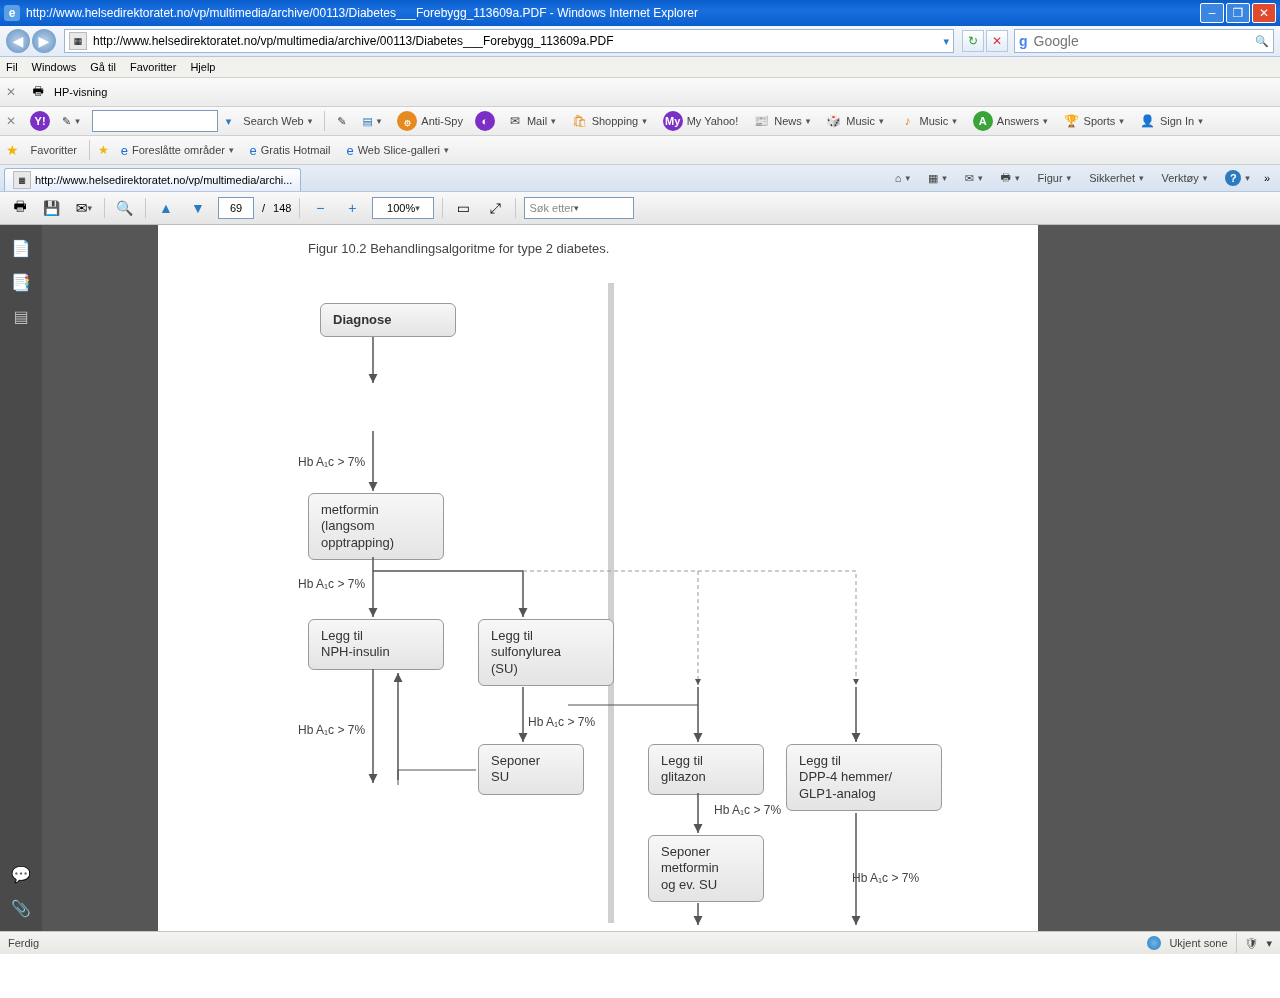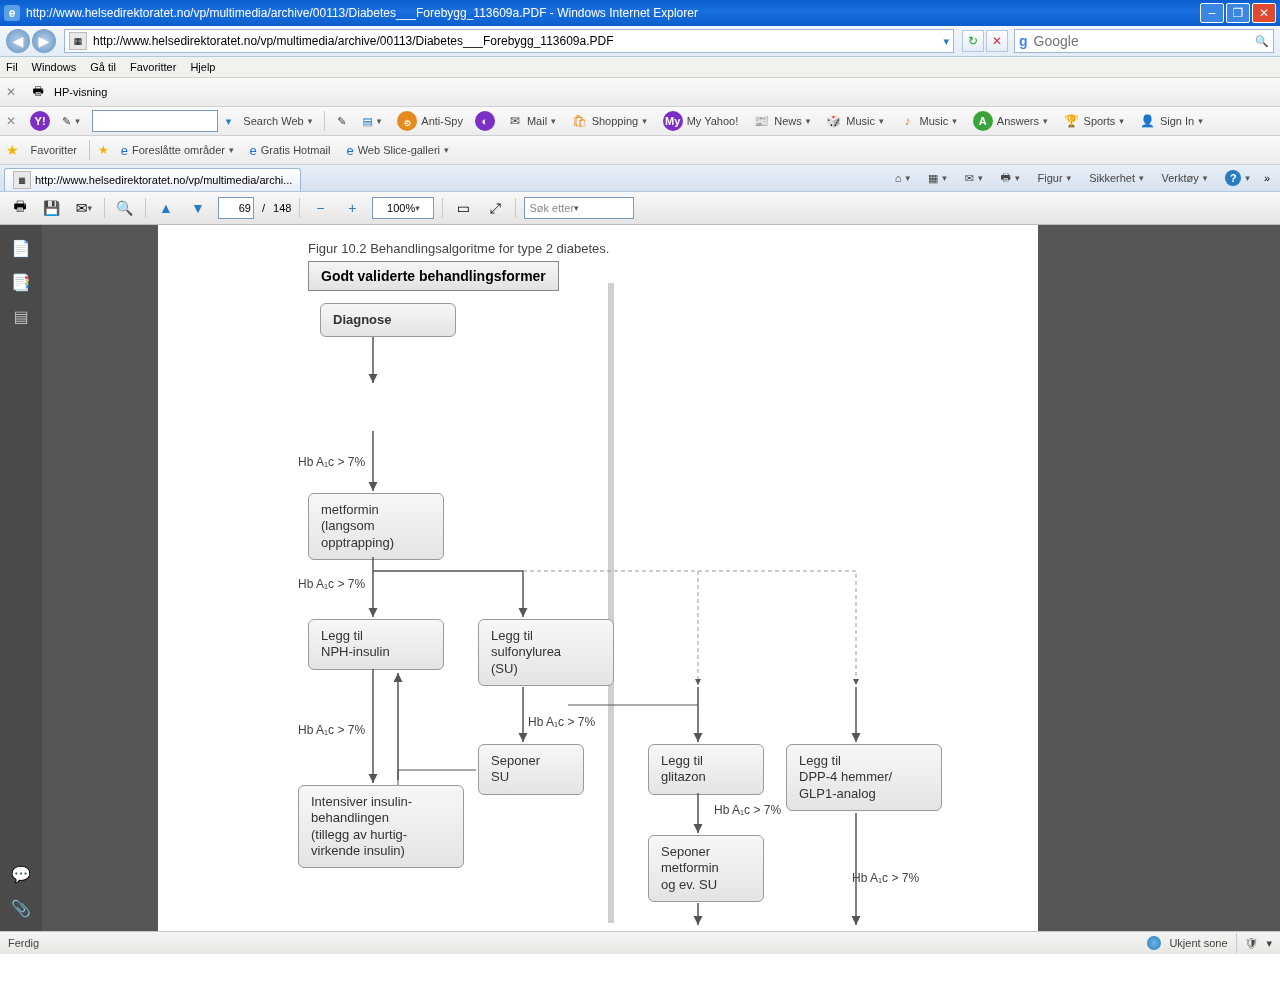--- a/index.html
+++ b/index.html
@@ -29,21 +29,21 @@
 .drop::after{content:" ▾";color:#555;font-size:9px}
 .fav-star{color:#f5b301;font-size:14px}
 .ie-small{color:#1a6fe0;font-size:13px}
 .tabrow{height:26px;background:linear-gradient(#e8eef6,#d7e2f0);border-bottom:1px solid #b5c7de;display:flex;align-items:flex-end;padding:0 4px}
 .tab{height:22px;background:linear-gradient(#fff,#e7eefb);border:1px solid #9db6d3;border-bottom:none;border-radius:3px 3px 0 0;padding:0 8px;display:flex;align-items:center;gap:4px;max-width:300px}
 .tab .ico16{background:#e8e8e8;border:1px solid #bbb;font-size:8px}
 .tabright{margin-left:auto;display:flex;align-items:center;gap:10px;padding-right:6px;height:100%}
 .pdfbar{height:32px;background:linear-gradient(#f9f9f9,#e5e5e5);border-bottom:1px solid #bcbcbc;display:flex;align-items:center;padding:0 8px;gap:8px}
 .pdfbtn{width:22px;height:22px;border:1px solid transparent;display:inline-flex;align-items:center;justify-content:center;font-size:14px}
 .sep{width:1px;height:20px;background:#c9c9c9}
-.pagein{width:30px;height:18px;border:1px solid #7a99bf;text-align:right;font-size:11px}
+.pagein{width:30px;height:18px;border:1px solid #7a99bf;text-align:center;font-size:11px}
 .zoomdd{width:60px;height:20px;border:1px solid #7a99bf;display:inline-flex;align-items:center;justify-content:center;background:#fff;font-size:11px}
 .searchdd{width:100px;height:20px;border:1px solid #7a99bf;display:inline-flex;align-items:center;padding:0 4px;background:#fff;color:#888;font-size:11px}
 .viewer{position:relative;background:#565656;height:706px;display:flex}
 .sidepane{width:42px;background:#4a4a4a;display:flex;flex-direction:column;align-items:center;padding-top:12px;gap:12px}
 .sidepane .sic{width:22px;height:22px;color:#bcbcbc;font-size:16px;display:inline-flex;align-items:center;justify-content:center}
 .sidepane .bottom{margin-top:auto;margin-bottom:12px;display:flex;flex-direction:column;gap:12px}
 .page{background:#fff;width:880px;margin-left:116px;position:relative;overflow:hidden}
 .page-inner{position:relative;width:100%;height:100%}
 .cap{position:absolute;left:150px;top:16px;font-size:13px;color:#444}
 .colhdr{position:absolute;border:1px solid #888;background:linear-gradient(#f5f5f5,#e2e2e2);padding:6px 12px;font-size:14px}
@@ -227,38 +227,33 @@
     <span class="sic">▤</span>
     <div class="bottom">
       <span class="sic" style="color:#e5b53a">💬</span>
       <span class="sic">📎</span>
     </div>
   </div>
 
   <div class="page">
     <div class="page-inner">
       <div class="cap">Figur 10.2   Behandlingsalgoritme for type 2 diabetes.</div>
-      <div class="colhdr left">Godt validerte behandlingsformer</div>
       <div class="divider"></div>
 
       <div class="node" style="left:162px;top:78px;width:110px"><b>Diagnose</b></div>
       <div class="node" style="left:150px;top:268px;width:110px;white-space:pre-line">metformin
 (langsom
 opptrapping)</div>
       <div class="node" style="left:150px;top:394px;width:110px;white-space:pre-line">Legg til
 NPH-insulin</div>
       <div class="node" style="left:320px;top:394px;width:110px;white-space:pre-line">Legg til
 sulfonylurea
 (SU)</div>
       <div class="node" style="left:320px;top:519px;width:80px;white-space:pre-line">Seponer
 SU</div>
-      <div class="node" style="left:140px;top:560px;width:140px;white-space:pre-line">Intensiver insulin-
-behandlingen
-(tillegg av hurtig-
-virkende insulin)</div>
 
       <div class="node" style="left:490px;top:519px;width:90px;white-space:pre-line">Legg til
 glitazon</div>
       <div class="node" style="left:628px;top:519px;width:130px;white-space:pre-line">Legg til
 DPP-4 hemmer/
 GLP1-analog</div>
       <div class="node" style="left:490px;top:610px;width:90px;white-space:pre-line">Seponer
 metformin
 og ev. SU</div>
 

